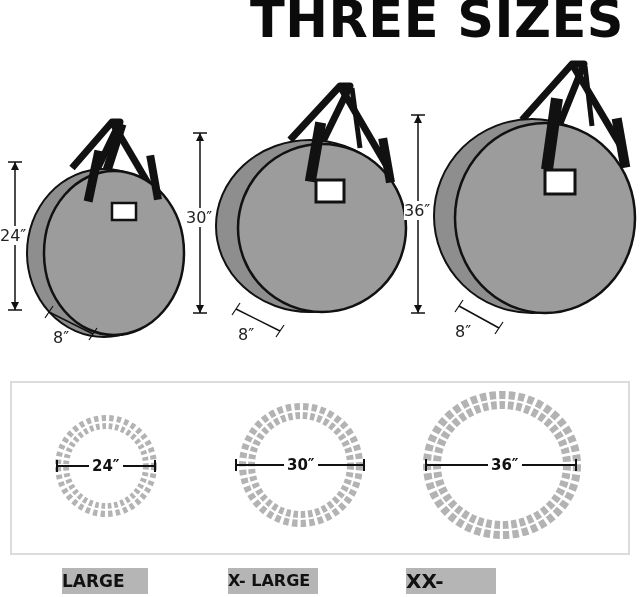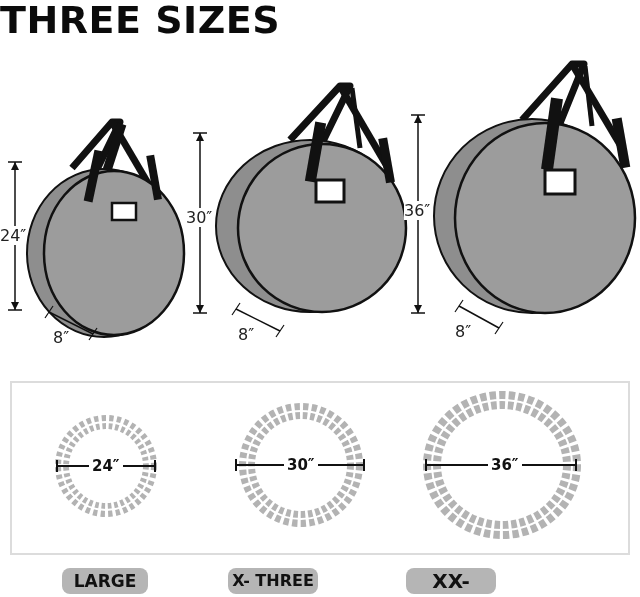--- a/index.html
+++ b/index.html
@@ -1,21 +1,21 @@
 <!DOCTYPE html>
 <html><head>
 <meta charset="utf-8">
 <style>
   html,body{margin:0;padding:0;background:#fff;}
   body{width:640px;height:597px;position:relative;overflow:hidden;font-family:"Liberation Sans","DejaVu Sans",sans-serif;color:#111;}
-  .title{position:absolute;left:0;top:0;width:624px;text-align:left;font-weight:900;font-size:38px;letter-spacing:0.5px;line-height:40px;color:#0b0b0b;font-family:"DejaVu Sans","Liberation Sans",sans-serif;}
+  .title{position:absolute;left:0;top:0;width:624px;text-align:right;font-weight:900;font-size:51px;letter-spacing:0.5px;line-height:40px;color:#0b0b0b;font-family:"DejaVu Sans","Liberation Sans",sans-serif;}
   .abs{position:absolute;}
   .dim{font-size:16px;color:#222;font-family:"DejaVu Sans","Liberation Sans",sans-serif;}
   .panel{position:absolute;left:10px;top:381px;width:620px;height:174px;border:2px solid #dcdcdc;box-sizing:border-box;background:#fff;}
-  .pill{position:absolute;top:568px;height:26px;border-radius:8px;background:#b5b5b5;color:#111;font-weight:700;font-size:17px;line-height:26px;text-align:center;font-family:"DejaVu Sans","Liberation Sans",sans-serif;}
+  .pill{position:absolute;top:568px;height:26px;border-radius:0;background:#b5b5b5;color:#111;font-weight:700;font-size:17px;line-height:26px;text-align:left;font-family:"DejaVu Sans","Liberation Sans",sans-serif;}
   .wlabel{position:absolute;font-size:15px;font-weight:700;background:#fff;padding:0 3px;font-family:"DejaVu Sans","Liberation Sans",sans-serif;}
   svg{position:absolute;overflow:visible;}
 </style>
 </head>
 <body>
 
 <div class="title">THREE SIZES</div>
 
 <div>
   <svg width="200" height="230" style="left:0;top:110px">
@@ -132,14 +132,14 @@
   <ellipse cx="80" cy="75" rx="70" ry="65" fill="none" stroke="#fff" stroke-width="2"></ellipse>
 </svg>
 <svg width="156" height="14" style="left:424px;top:458px">
   <line x1="2" y1="7" x2="152" y2="7" stroke="#111" stroke-width="2"></line>
   <line x1="2" y1="1" x2="2" y2="13" stroke="#111" stroke-width="2"></line>
   <line x1="152" y1="1" x2="152" y2="13" stroke="#111" stroke-width="2"></line>
 </svg>
 <div class="wlabel" style="left:488px;top:456px;">36″</div>
 
 <div class="pill" style="left:62px;width:86px;">LARGE</div>
-<div class="pill" style="left:228px;width:90px;font-size:16px;">X- THREE</div>
+<div class="pill" style="left:228px;width:90px;font-size:16px;">X- LARGE</div>
 <div class="pill" style="left:406px;width:90px;font-size:20px;">XX-LARGE</div>
 
 </body></html>

